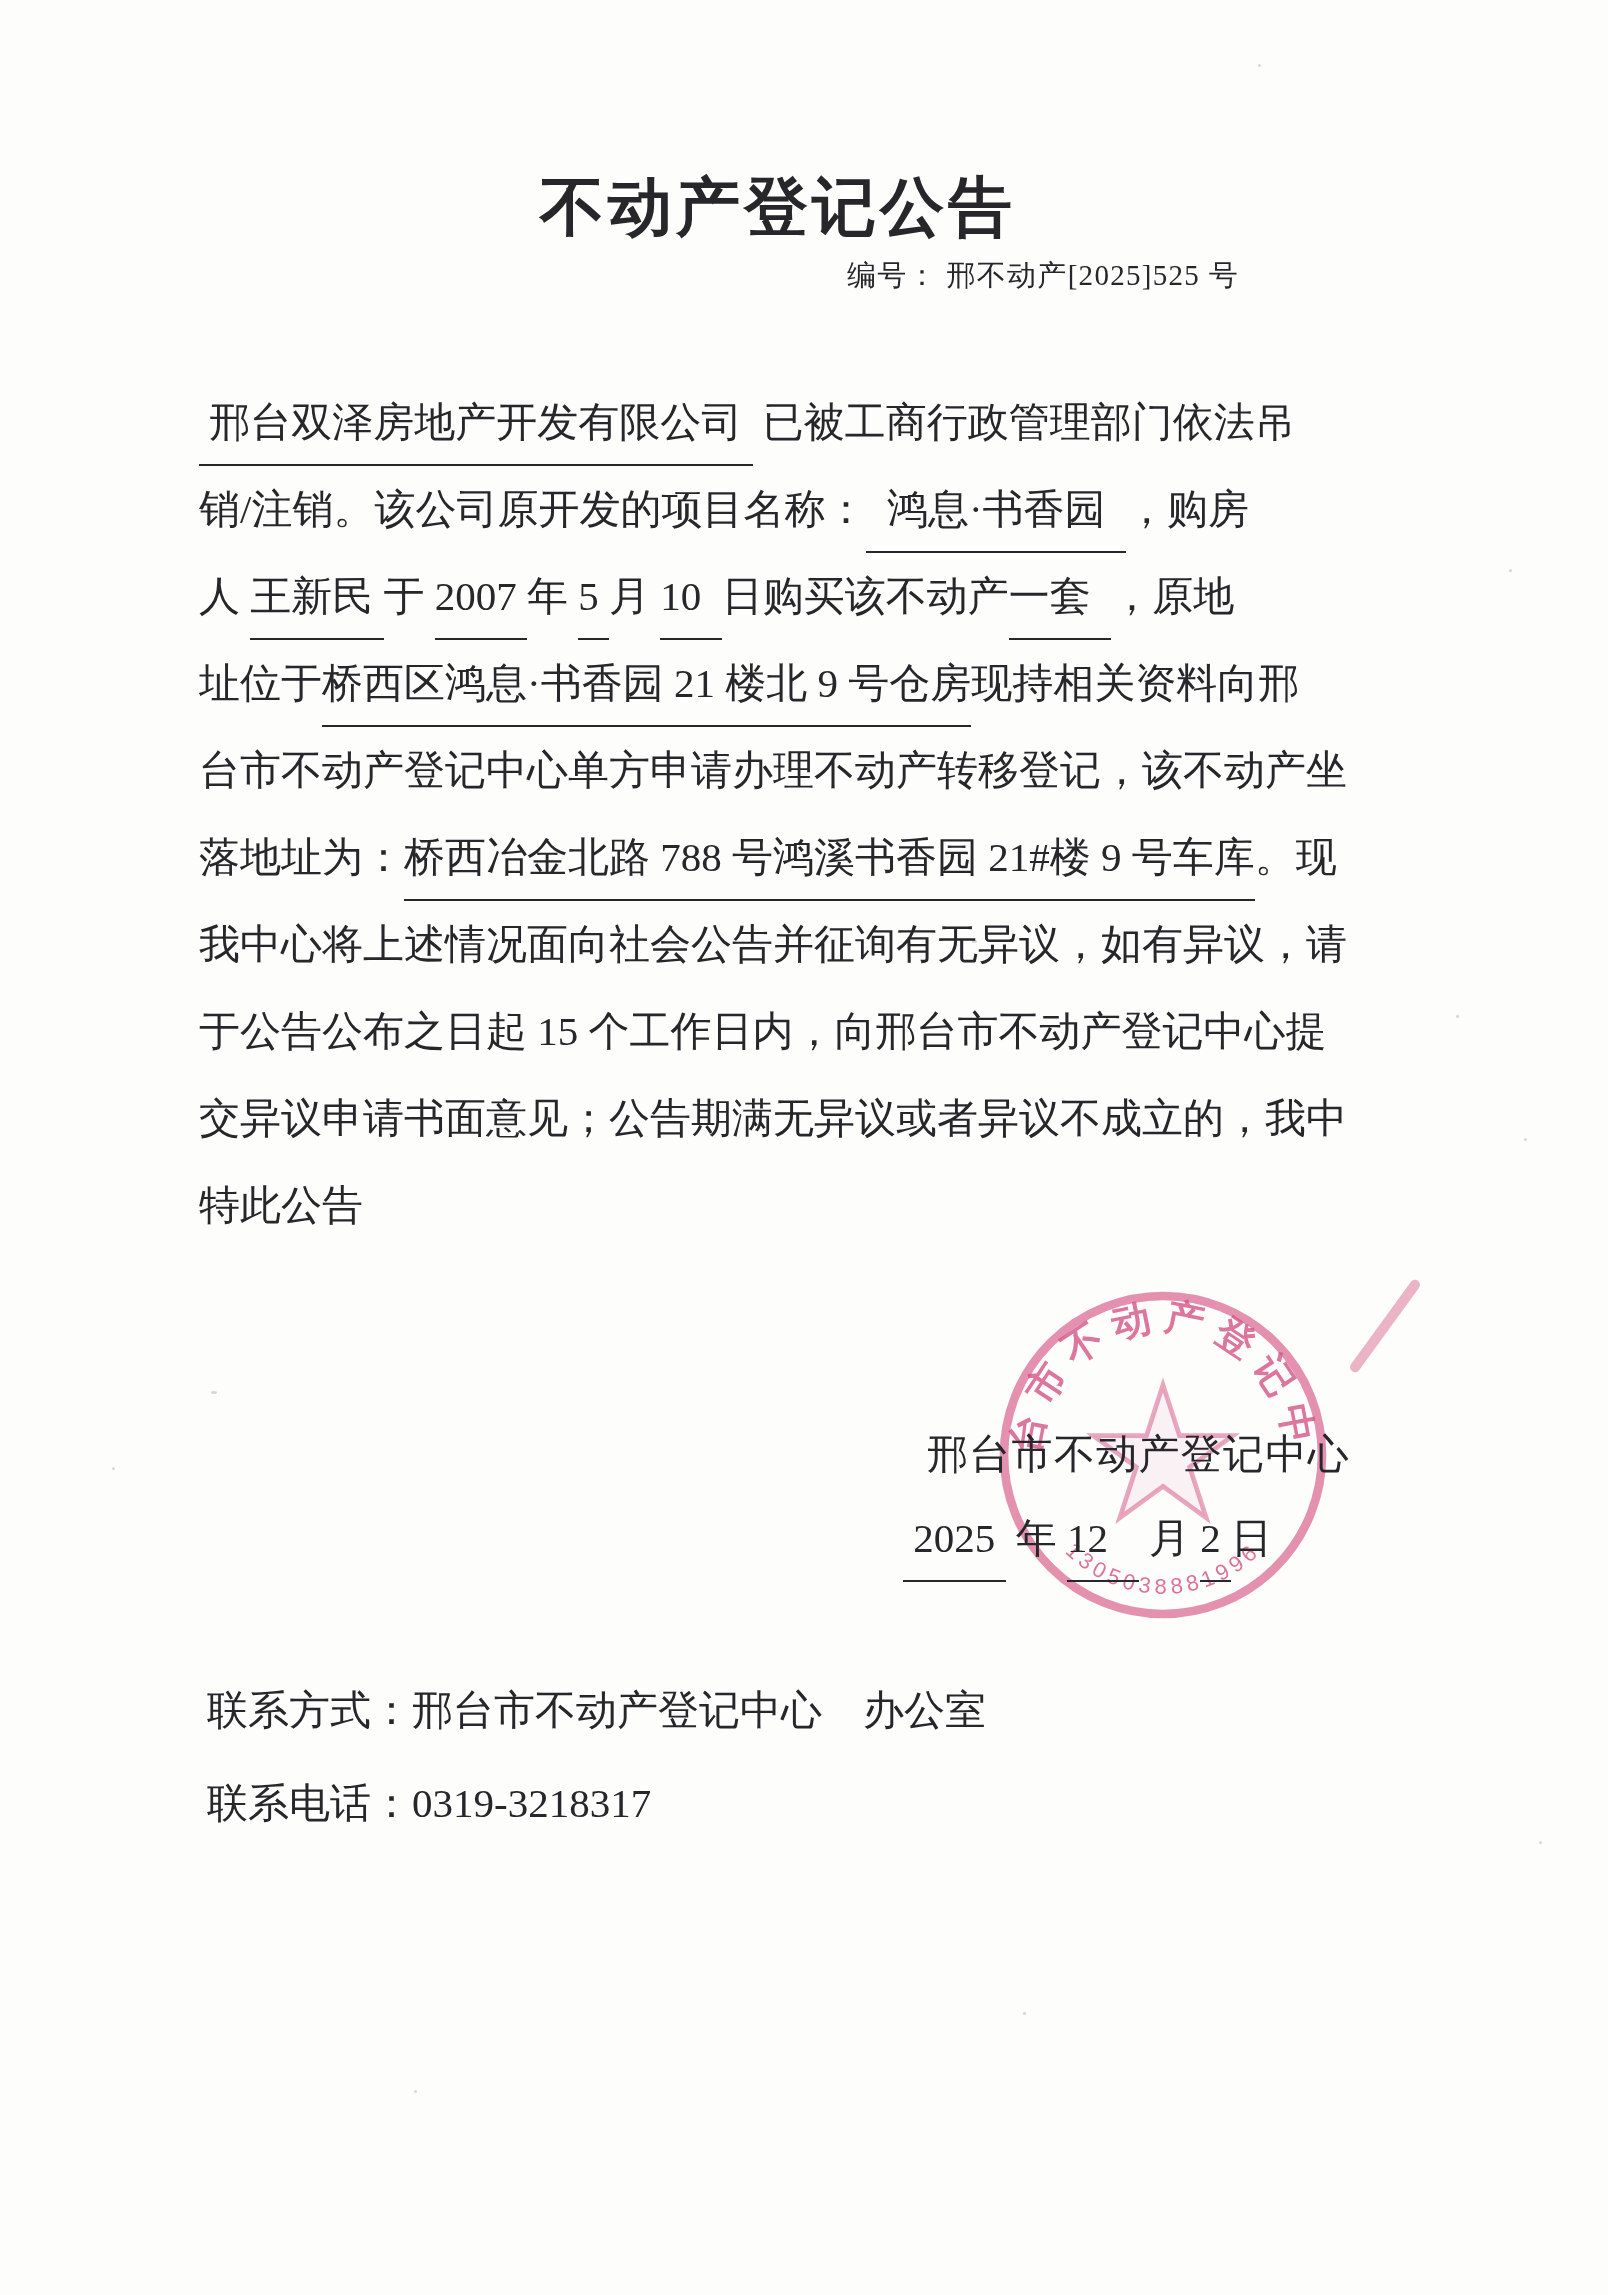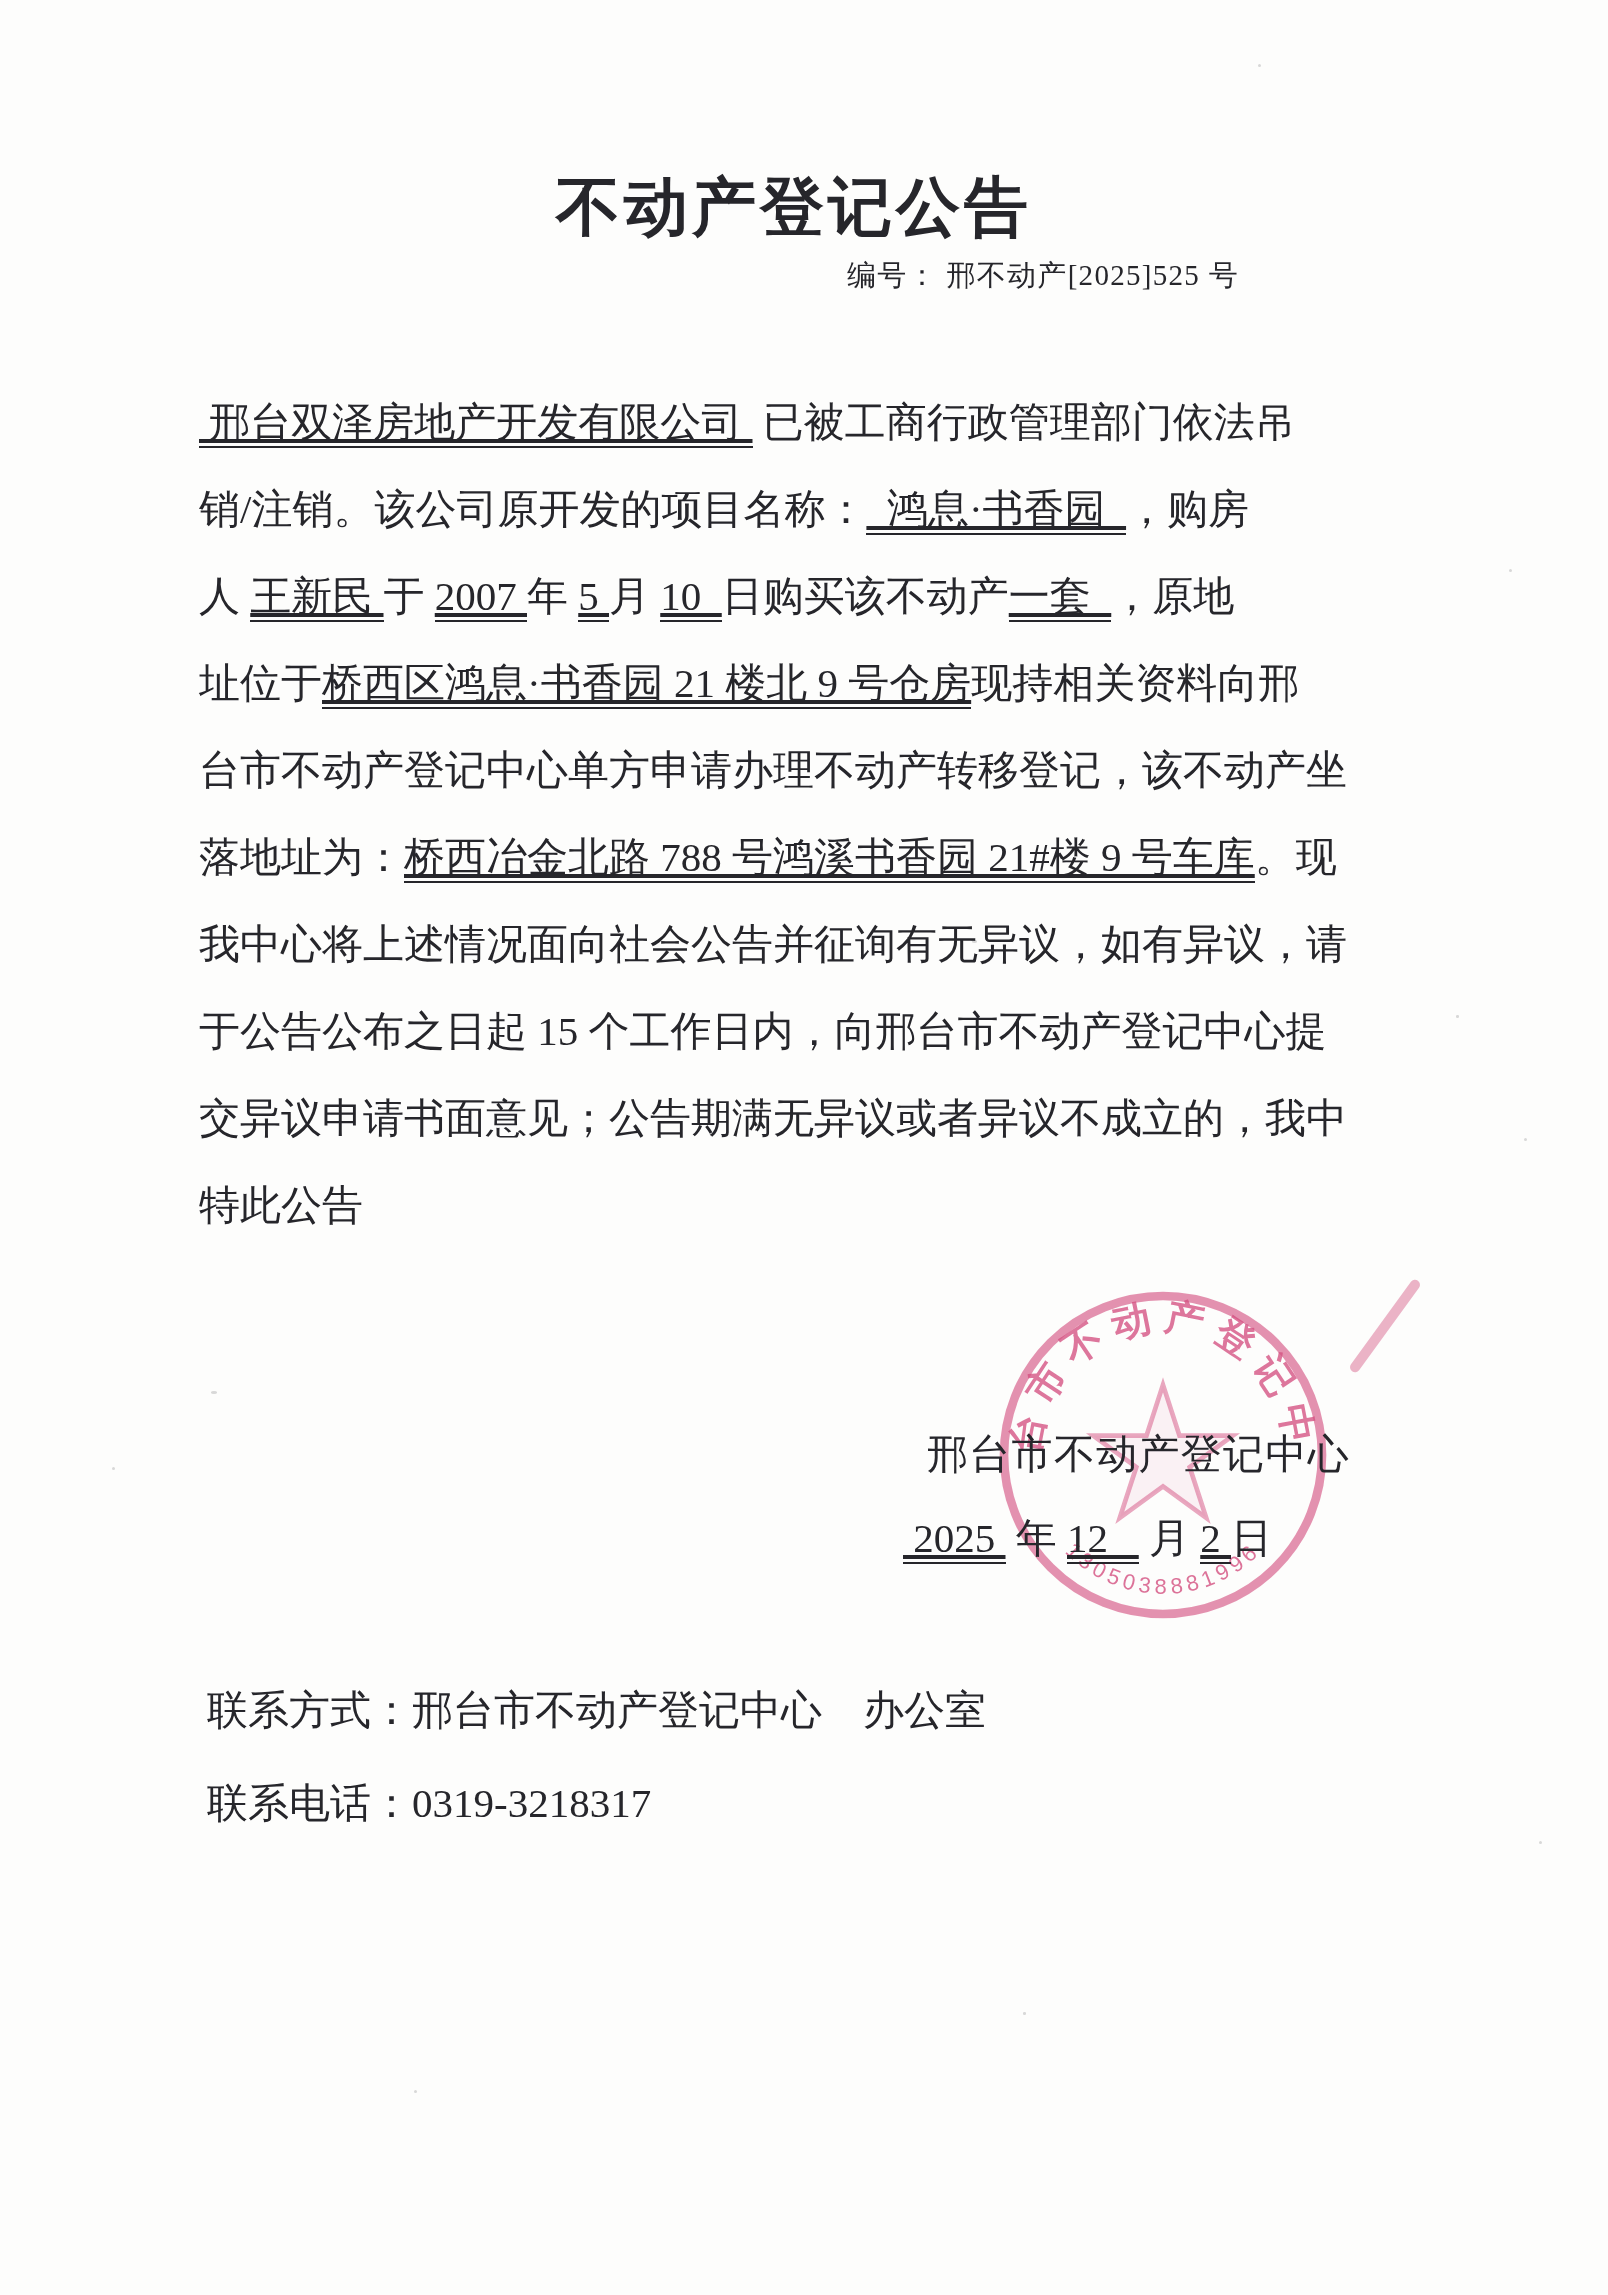--- a/index.html
+++ b/index.html
@@ -11,32 +11,32 @@
     position:relative;
     width:1609px;height:2295px;
     background:#fdfdfc;
     font-family:"Liberation Serif","DejaVu Serif",serif;
     color:var(--ink);
     overflow:hidden;
   }
   .title{
     position:absolute;top:164px;left:0;width:1556px;
     margin:0;text-align:center;
-    font-size:64px;font-weight:700;letter-spacing:4px;padding-left:16px;
+    font-size:64px;font-weight:700;letter-spacing:4px;
   }
   .doc-number{
     position:absolute;top:256px;left:847px;
     font-size:29px;letter-spacing:1.3px;white-space:pre;
   }
   .body-text{
     position:absolute;top:379px;left:199px;
     font-size:41px;line-height:87px;
   }
   .line{white-space:pre;}
-  .u{border-bottom:2.7px solid var(--ink);padding-bottom:1px;text-decoration:underline;}
+  .u{border-bottom:2.7px solid var(--ink);padding-bottom:19px;}
   .issuer{
     position:absolute;top:1427px;left:927px;
     font-size:41px;letter-spacing:1.3px;z-index:2;
   }
   .date-line{
     position:absolute;top:1511px;left:903px;
     font-size:41px;white-space:pre;z-index:2;
   }
   .contact{
     position:absolute;top:1660px;left:199px;

